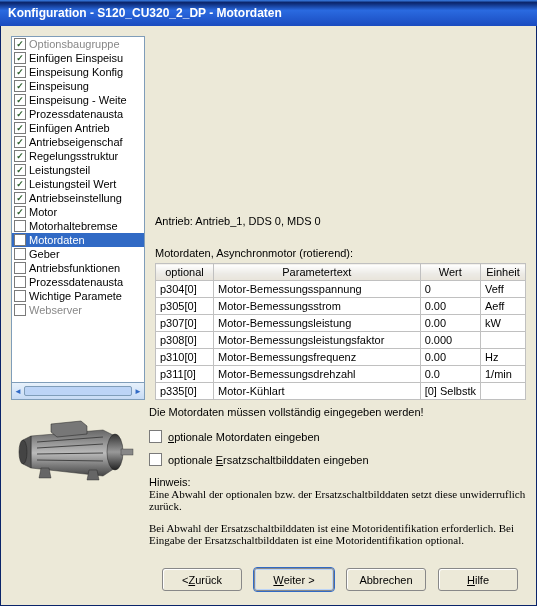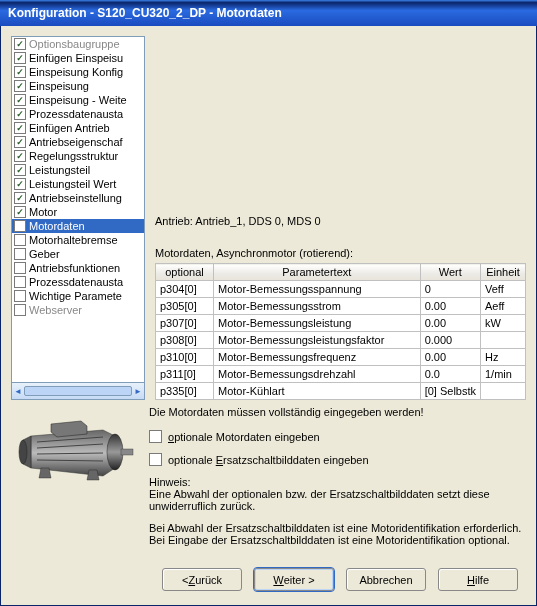--- a/index.html
+++ b/index.html
@@ -146,21 +146,21 @@
   }
   .chkbox {
     width: 13px;
     height: 13px;
     border: 1px solid #7a7a7a;
     background: #fff;
     display: inline-block;
   }
   .accel { text-decoration: underline; }
   .hint-head { margin-top: 4px; }
-  .hint-text { margin-bottom: 10px; }
+  .hint-text { margin-bottom: 10px; font-family: Liberation Serif, serif; }
   .buttons {
     display: flex;
     justify-content: flex-end;
     gap: 12px;
     padding: 8px 18px 14px 10px;
     align-items: center;
   }
   .btn {
     min-width: 80px;
     height: 23px;
@@ -237,27 +237,27 @@
             <span>Leistungsteil Wert</span>
           </div>
           <div class="tree-item">
             <span class="chk checked"></span>
             <span>Antriebseinstellung</span>
           </div>
           <div class="tree-item">
             <span class="chk checked"></span>
             <span>Motor</span>
           </div>
+          <div class="tree-item">
+            <span class="chk"></span>
+            <span>Motorhaltebremse</span>
+          </div>
           <div class="tree-item selected">
             <span class="chk"></span>
             <span>Motordaten</span>
-          </div>
-          <div class="tree-item">
-            <span class="chk"></span>
-            <span>Motorhaltebremse</span>
           </div>
           <div class="tree-item">
             <span class="chk"></span>
             <span>Geber</span>
           </div>
           <div class="tree-item">
             <span class="chk"></span>
             <span>Antriebsfunktionen</span>
           </div>
           <div class="tree-item">

